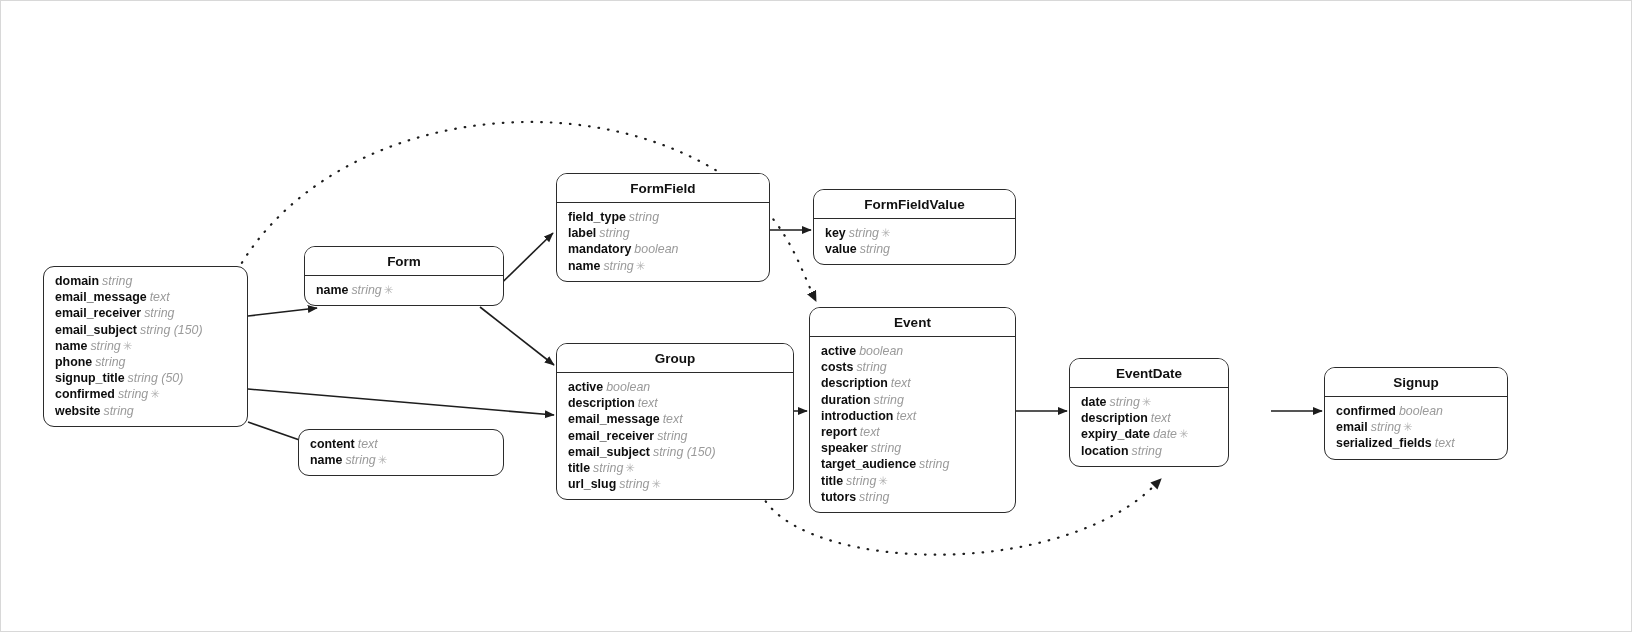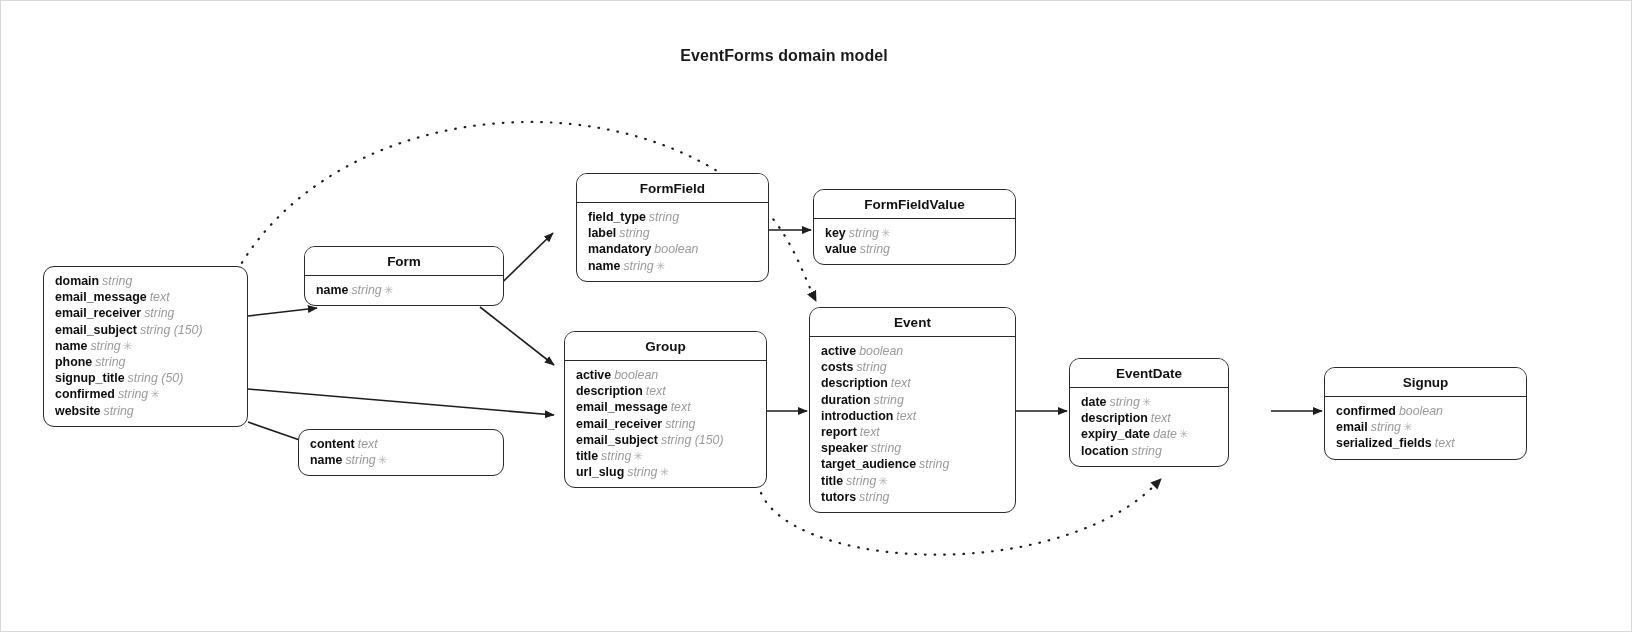--- a/index.html
+++ b/index.html
@@ -83,21 +83,20 @@
     color: #b0b0b0;
     margin-left: 2px;
     font-size: 11.5px;
   }
 </style>
 </head>
 <body>
 
 <div id="canvas">
 
-  <div id="diagram-title"><span class="title-inner">EventForms domain model</span></div>
 
   <svg id="edges" viewBox="0 0 1632 632">
     <defs>
       <marker id="arrow-solid" markerWidth="11" markerHeight="11" refX="9.2" refY="4" orient="auto" markerUnits="userSpaceOnUse">
         <path d="M 0 0 L 10 4 L 0 8 z" fill="#1d1d1d"></path>
       </marker>
       <marker id="arrow-dotted" markerWidth="13" markerHeight="13" refX="10" refY="5" orient="auto" markerUnits="userSpaceOnUse">
         <path d="M 0 0 L 11 5 L 0 10 z" fill="#1d1d1d"></path>
       </marker>
     </defs>
@@ -135,37 +134,37 @@
         <div class="entity-body">
           <div class="attr"><span class="aname">name</span><span class="atype" style="color: rgb(154, 154, 154);">string</span><span class="areq">✳</span></div>
         </div>
       </div>
       <div class="entity" style="left: 297px; top: 428px; width: 206px; border-color: rgb(43, 43, 43);">
         <div class="entity-body">
           <div class="attr"><span class="aname">content</span><span class="atype" style="color: rgb(154, 154, 154);">text</span></div>
           <div class="attr"><span class="aname">name</span><span class="atype" style="color: rgb(154, 154, 154);">string</span><span class="areq">✳</span></div>
         </div>
       </div>
-      <div class="entity" style="left: 555px; top: 172px; width: 193px; border-color: rgb(43, 43, 43); margin-left: 20px;">
+      <div class="entity" style="left: 555px; top: 172px; width: 214px; border-color: rgb(43, 43, 43);">
         <div class="entity-header">FormField</div>
         <div class="entity-body">
           <div class="attr"><span class="aname">field_type</span><span class="atype" style="color: rgb(154, 154, 154);">string</span></div>
           <div class="attr"><span class="aname">label</span><span class="atype" style="color: rgb(154, 154, 154);">string</span></div>
           <div class="attr"><span class="aname">mandatory</span><span class="atype" style="color: rgb(154, 154, 154);">boolean</span></div>
           <div class="attr"><span class="aname">name</span><span class="atype" style="color: rgb(154, 154, 154);">string</span><span class="areq">✳</span></div>
         </div>
       </div>
       <div class="entity" style="left: 812px; top: 188px; width: 203px; border-color: rgb(43, 43, 43);">
         <div class="entity-header">FormFieldValue</div>
         <div class="entity-body">
           <div class="attr"><span class="aname">key</span><span class="atype" style="color: rgb(154, 154, 154);">string</span><span class="areq">✳</span></div>
           <div class="attr"><span class="aname">value</span><span class="atype" style="color: rgb(154, 154, 154);">string</span></div>
         </div>
       </div>
-      <div class="entity" style="left: 555px; top: 330px; width: 203px; border-color: rgb(43, 43, 43); margin-left: 8px;">
+      <div class="entity" style="left: 555px; top: 342px; width: 238px; border-color: rgb(43, 43, 43);">
         <div class="entity-header">Group</div>
         <div class="entity-body">
           <div class="attr"><span class="aname">active</span><span class="atype" style="color: rgb(154, 154, 154);">boolean</span></div>
           <div class="attr"><span class="aname">description</span><span class="atype" style="color: rgb(154, 154, 154);">text</span></div>
           <div class="attr"><span class="aname">email_message</span><span class="atype" style="color: rgb(154, 154, 154);">text</span></div>
           <div class="attr"><span class="aname">email_receiver</span><span class="atype" style="color: rgb(154, 154, 154);">string</span></div>
           <div class="attr"><span class="aname">email_subject</span><span class="atype" style="color: rgb(154, 154, 154);">string (150)</span></div>
           <div class="attr"><span class="aname">title</span><span class="atype" style="color: rgb(154, 154, 154);">string</span><span class="areq">✳</span></div>
           <div class="attr"><span class="aname">url_slug</span><span class="atype" style="color: rgb(154, 154, 154);">string</span><span class="areq">✳</span></div>
         </div>
@@ -187,21 +186,21 @@
       </div>
       <div class="entity" style="left: 1068px; top: 357px; width: 160px; border-color: rgb(43, 43, 43);">
         <div class="entity-header">EventDate</div>
         <div class="entity-body">
           <div class="attr"><span class="aname">date</span><span class="atype" style="color: rgb(154, 154, 154);">string</span><span class="areq">✳</span></div>
           <div class="attr"><span class="aname">description</span><span class="atype" style="color: rgb(154, 154, 154);">text</span></div>
           <div class="attr"><span class="aname">expiry_date</span><span class="atype" style="color: rgb(154, 154, 154);">date</span><span class="areq">✳</span></div>
           <div class="attr"><span class="aname">location</span><span class="atype" style="color: rgb(154, 154, 154);">string</span></div>
         </div>
       </div>
-      <div class="entity" style="left: 1323px; top: 366px; width: 203px; border-color: rgb(43, 43, 43);">
+      <div class="entity" style="left: 1323px; top: 366px; width: 184px; border-color: rgb(43, 43, 43);">
         <div class="entity-header">Signup</div>
         <div class="entity-body">
           <div class="attr"><span class="aname">confirmed</span><span class="atype" style="color: rgb(154, 154, 154);">boolean</span></div>
           <div class="attr"><span class="aname">email</span><span class="atype" style="color: rgb(154, 154, 154);">string</span><span class="areq">✳</span></div>
           <div class="attr"><span class="aname">serialized_fields</span><span class="atype" style="color: rgb(154, 154, 154);">text</span></div>
         </div>
       </div>
     </div>
 
 </div>

